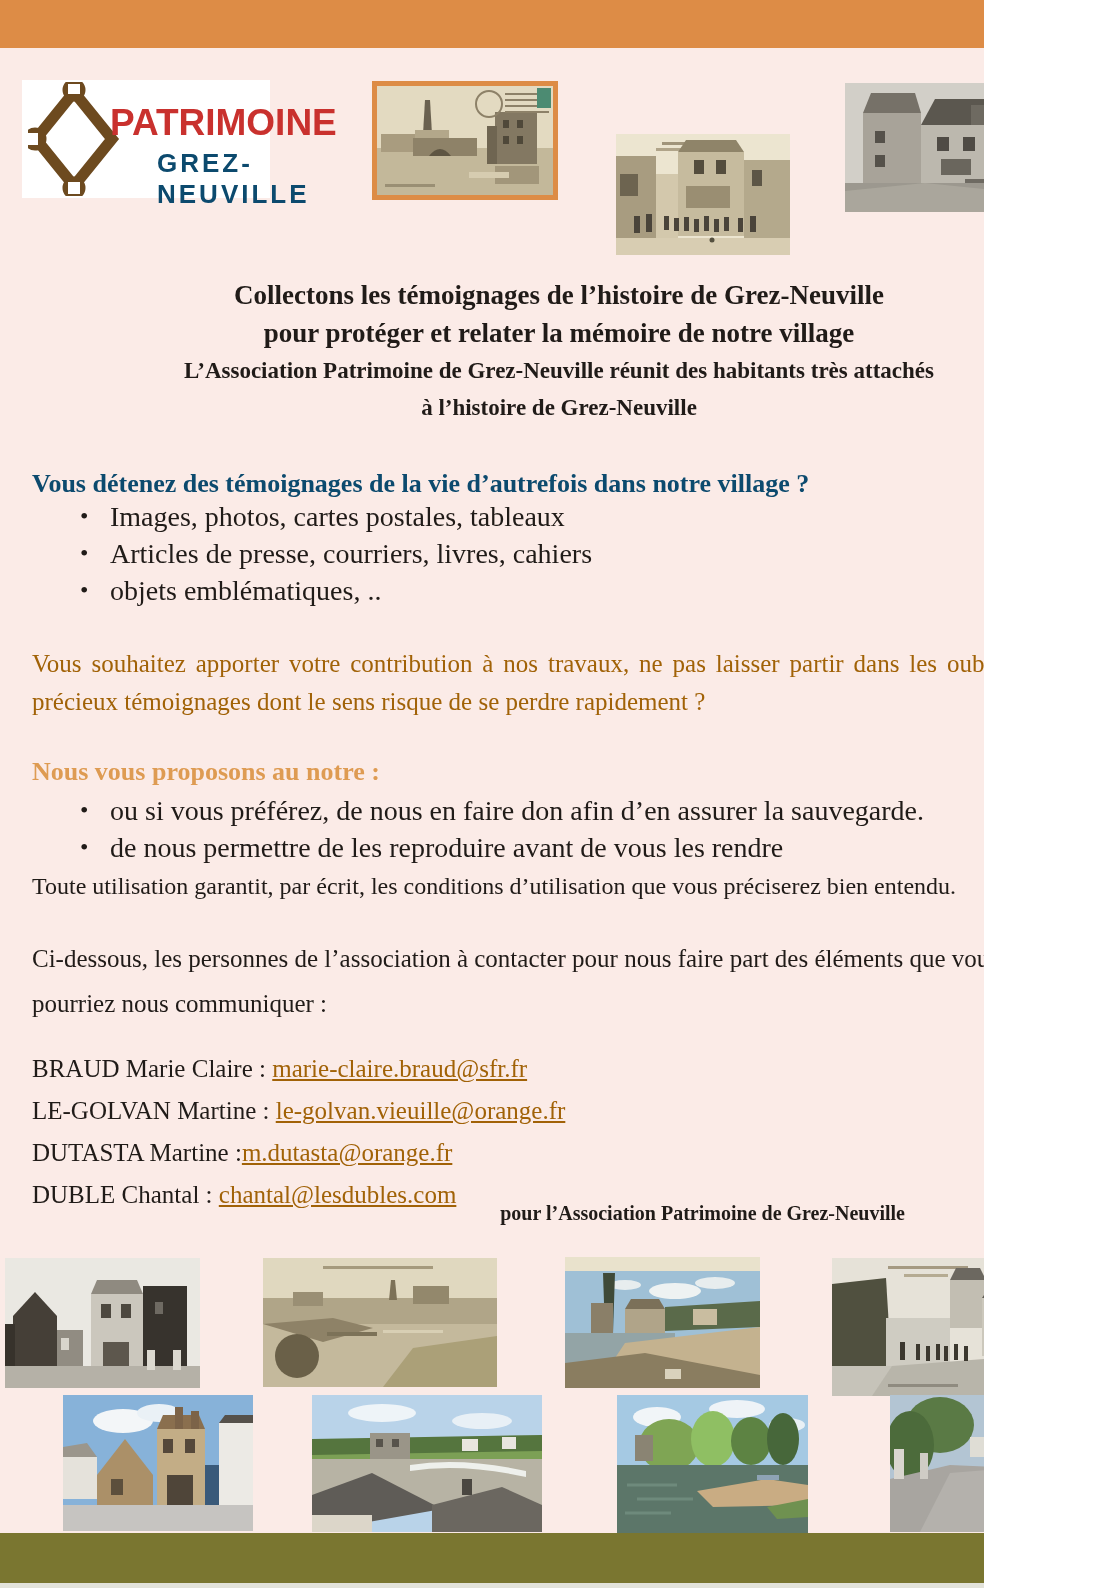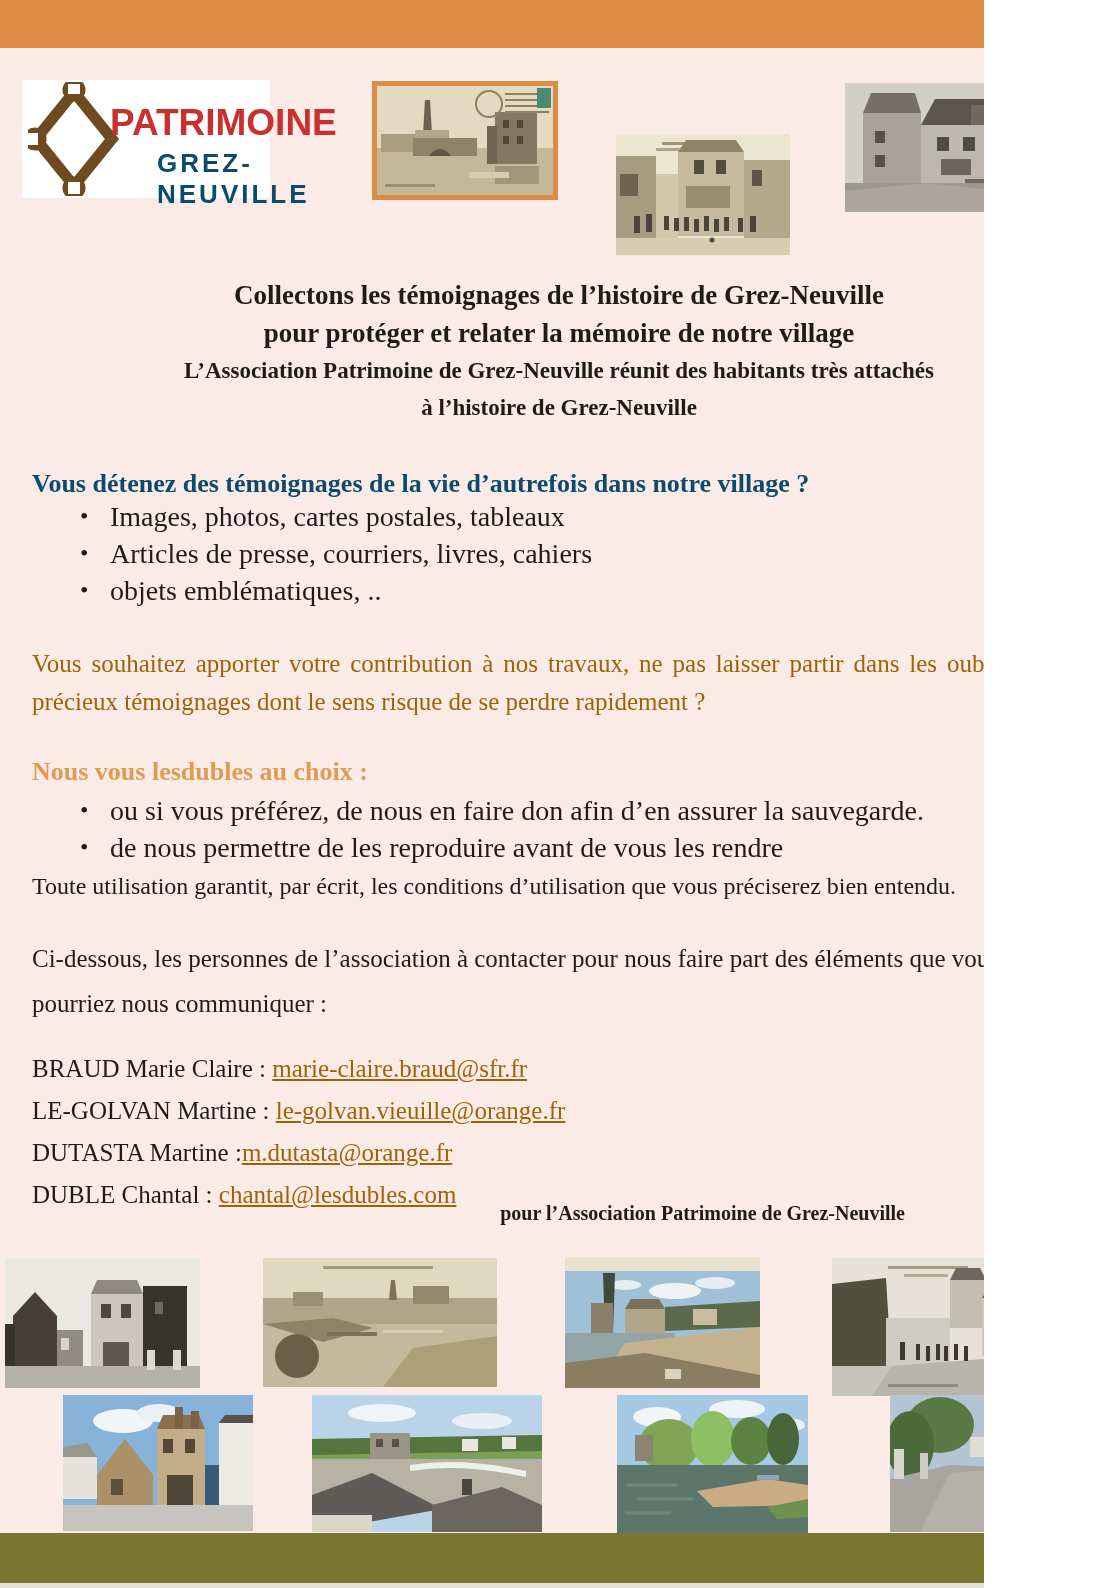--- a/index.html
+++ b/index.html
@@ -150,21 +150,21 @@
 
   <div class="h-blue">Vous détenez des témoignages de la vie d’autrefois dans notre village ?</div>
   <ul class="bul">
     <li>Images, photos, cartes postales, tableaux</li>
     <li>Articles de presse, courriers, livres, cahiers</li>
     <li>objets emblématiques, ..</li>
   </ul>
 
   <div class="p-blue">Vous souhaitez apporter votre contribution à nos travaux, ne pas laisser partir dans les oubliettes ces précieux témoignages dont le sens risque de se perdre rapidement ?</div>
 
-  <div class="h-orange">Nous vous lesdubles au choix :</div>
+  <div class="h-orange">Nous vous proposons au notre :</div>
   <ul class="bul bul2">
     <li>ou si vous préférez, de nous en faire don afin d’en assurer la sauvegarde.</li>
     <li>de nous permettre de les reproduire avant de vous les rendre</li>
   </ul>
   <div class="p-note">Toute utilisation garantit, par écrit, les conditions d’utilisation que vous préciserez bien entendu.</div>
 
   <div class="p-intro">Ci-dessous, les personnes de l’association à contacter pour nous faire part des éléments que vous pourriez nous communiquer :</div>
 
   <div class="contacts">
     <div><span>BRAUD Marie Claire</span><span> : </span><span class="email">marie-claire.braud@sfr.fr</span></div>

